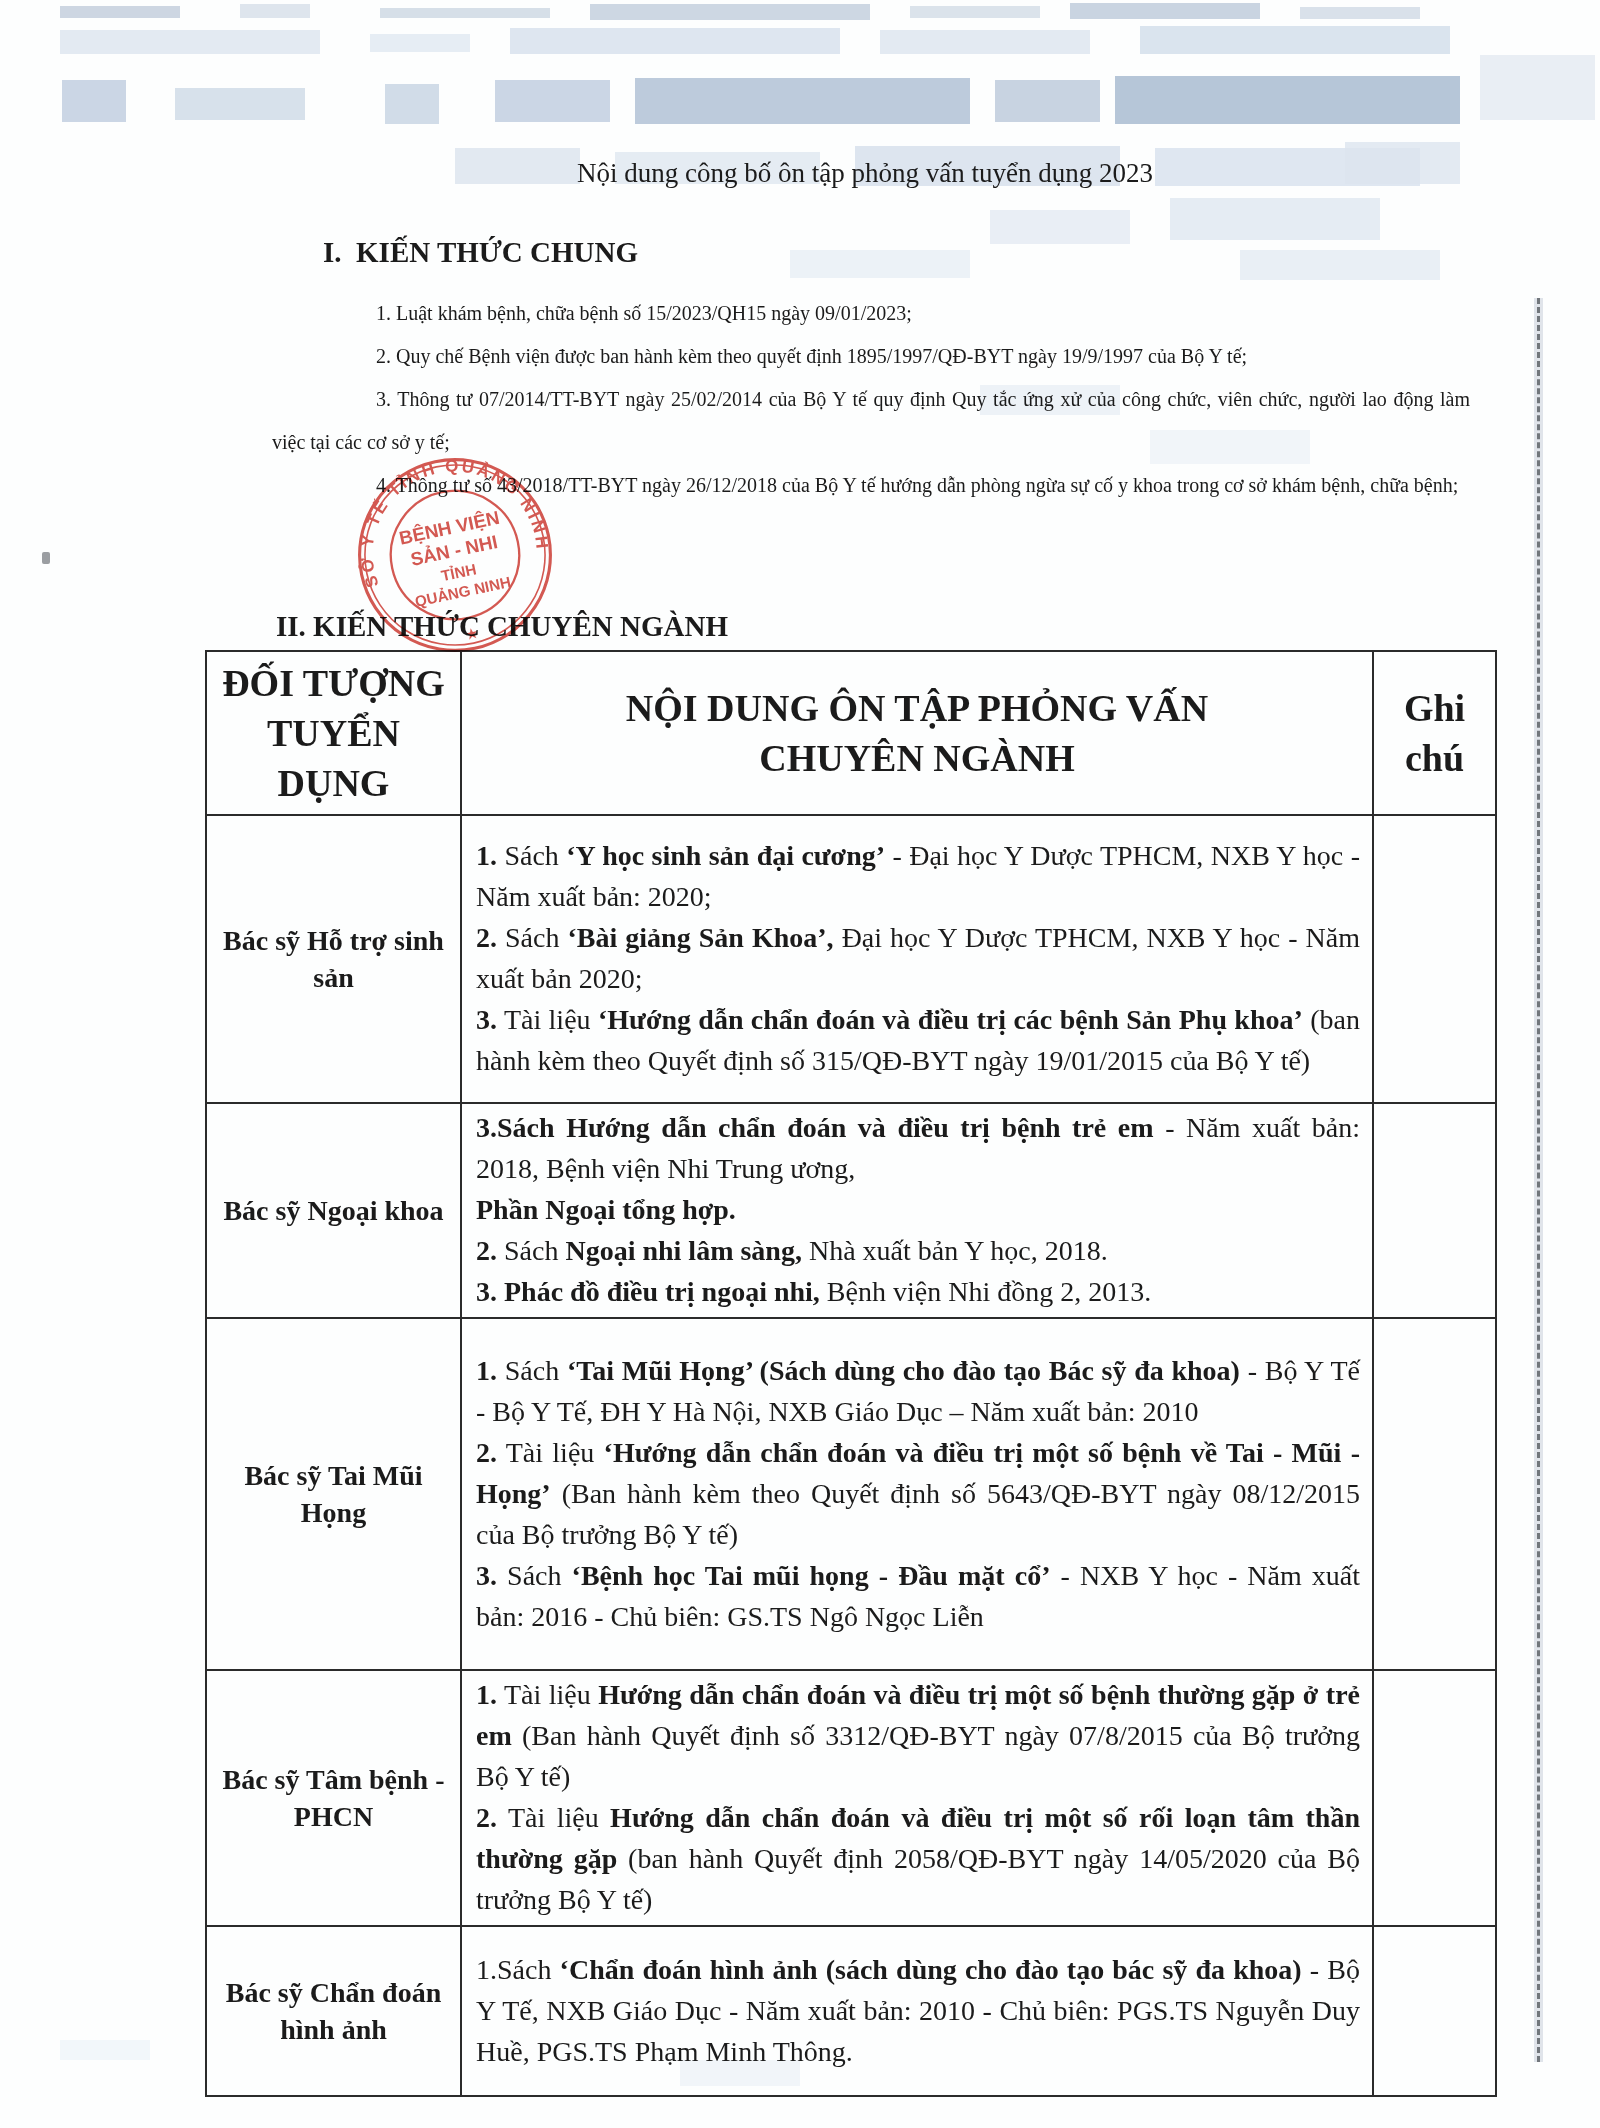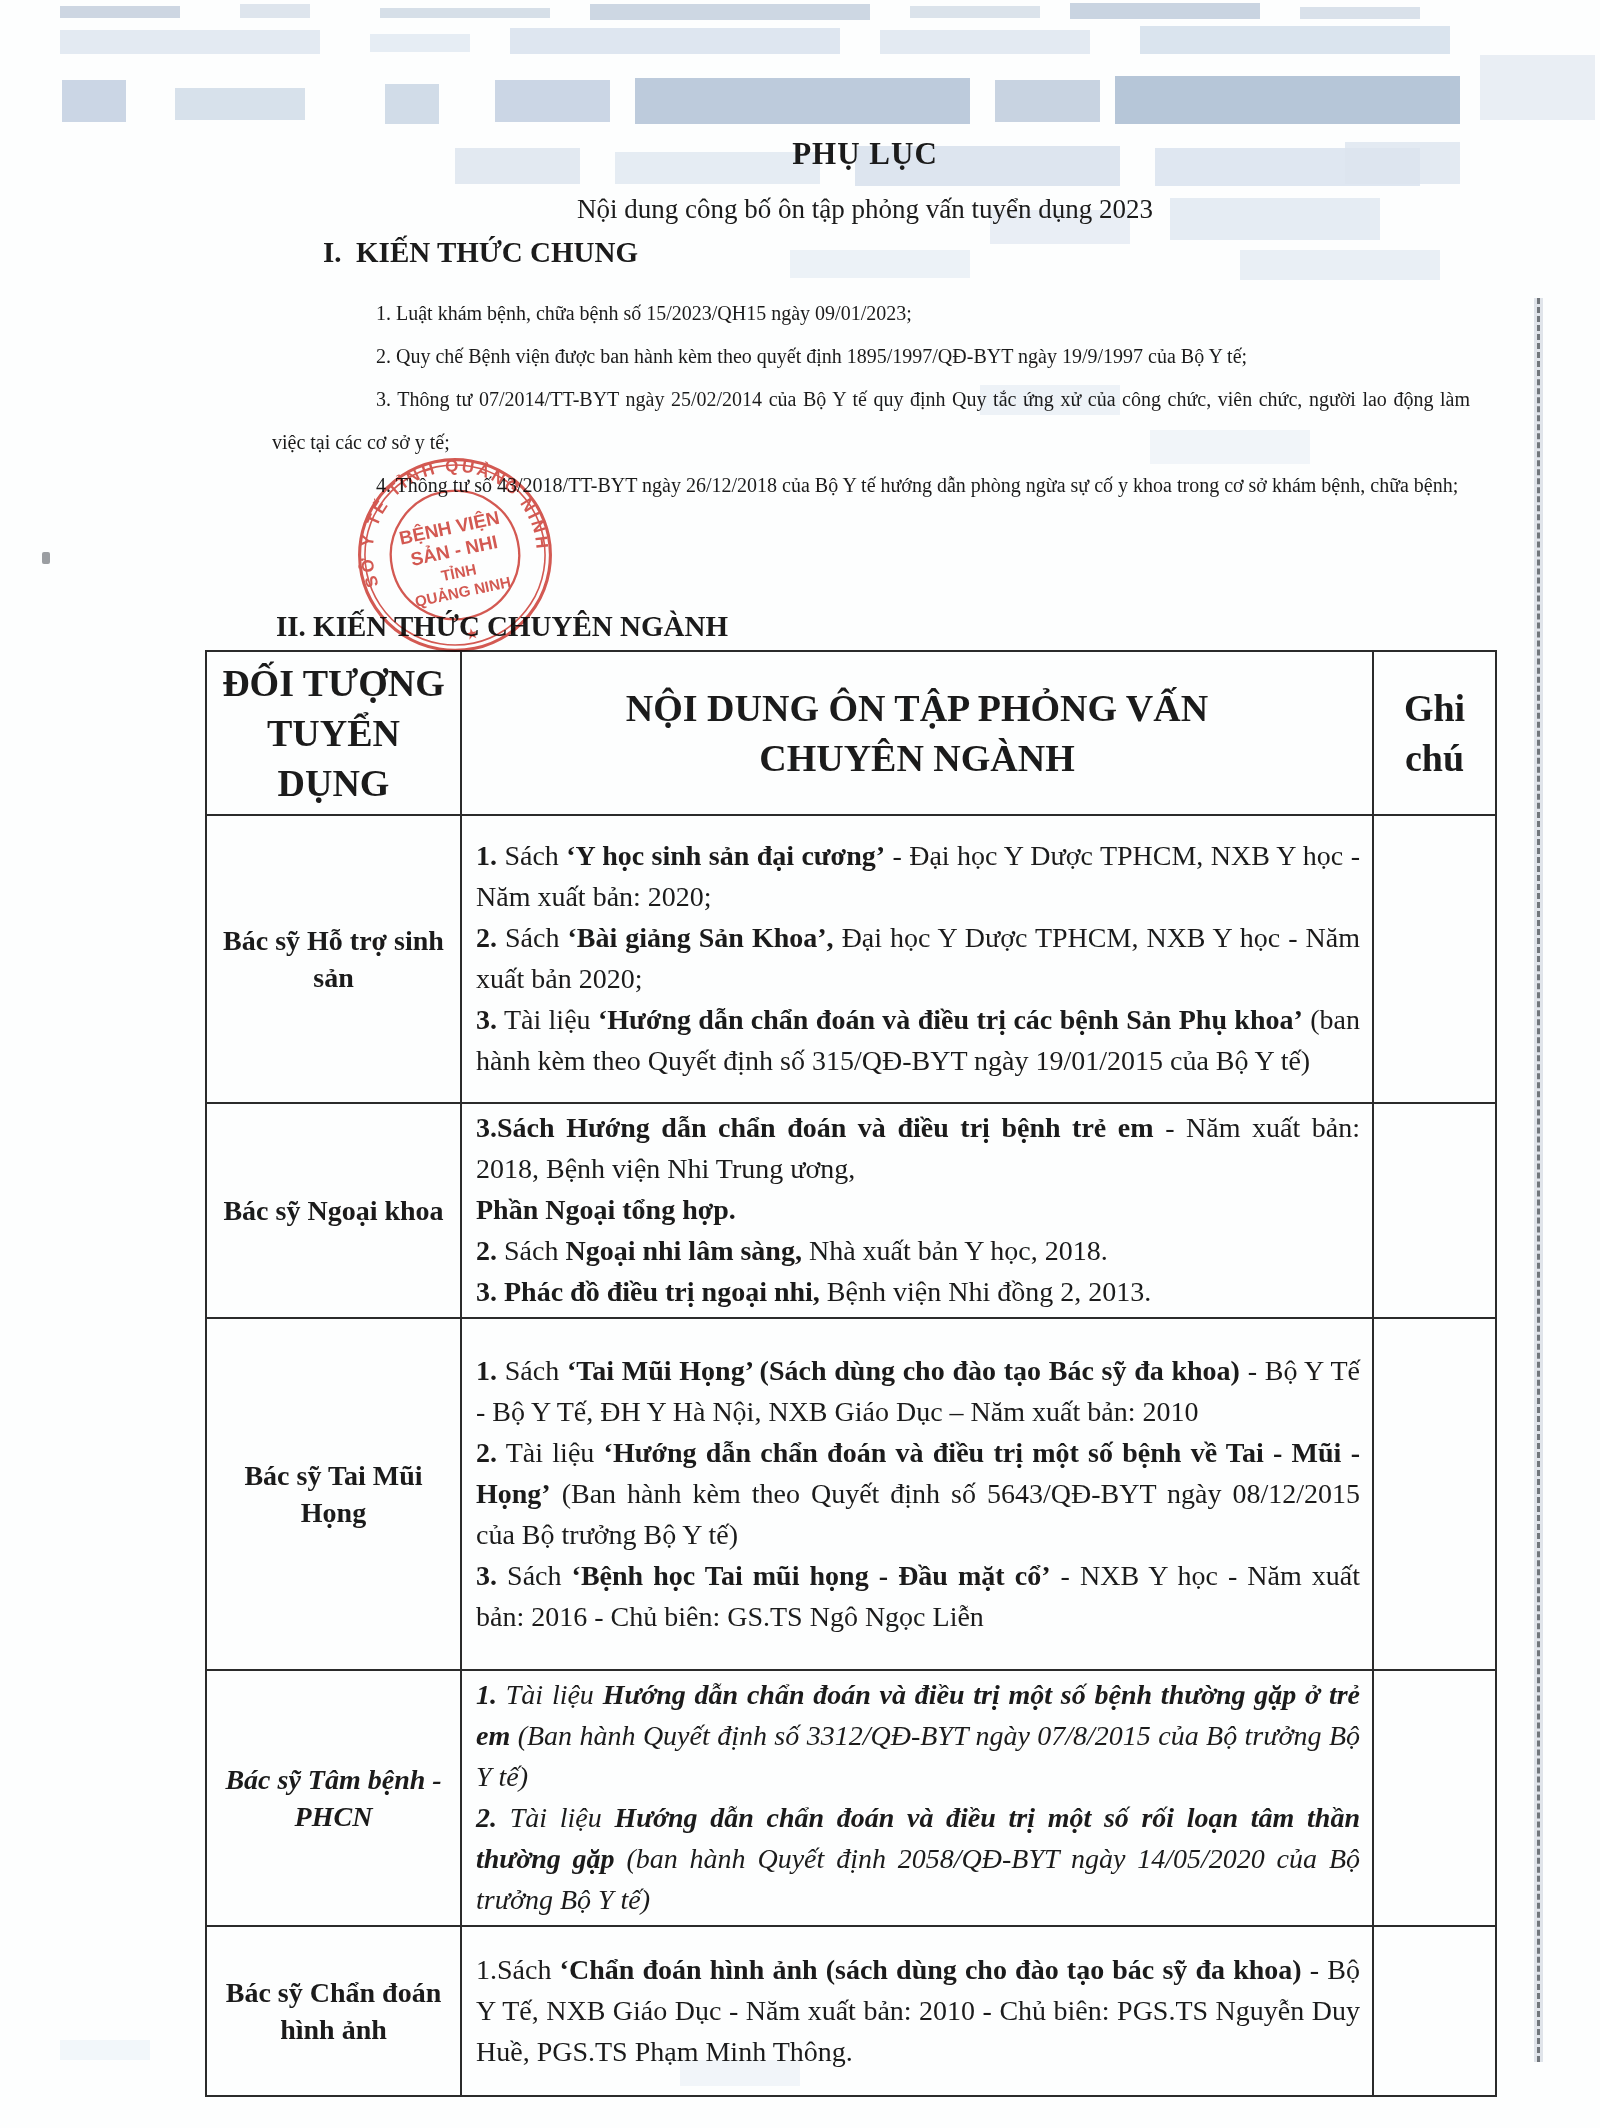--- a/index.html
+++ b/index.html
@@ -53,21 +53,21 @@
   td.target-cell{
     font-size:28px;font-weight:bold;text-align:center;padding:4px 10px;line-height:1.35;
   }
   td.content-cell{padding:3px 12px 5px 14px;}
   .cell-par{
     margin:0;font-size:28px;line-height:41px;text-align:justify;
   }
   .bold{font-weight:bold;}
   td.note-cell{min-width:120px;}
   tr.r1 td{height:278px;} tr.r2 td{height:200px;} tr.r3 td{height:342px;}
-  tr.r4 td{height:240px;font-style:italic;} tr.r5 td{height:160px;}
+  tr.r4 td{height:240px;} tr.r5 td{height:160px;}
 
   
   .stamp{
     position:absolute;left:348px;top:448px;width:214px;height:214px;
     transform:rotate(-12deg);opacity:.88;mix-blend-mode:multiply;pointer-events:none;
   }
 </style>
 </head>
 <body>
 
@@ -105,21 +105,20 @@
       <div class="noise" style="left: 1480px; top: 55px; width: 115px; height: 65px; background: rgb(223, 231, 240); opacity: 0.7;"></div>
       <div class="noise" style="left: 790px; top: 250px; width: 180px; height: 28px; background: rgb(230, 237, 244); opacity: 0.75;"></div>
       <div class="noise" style="left: 1240px; top: 250px; width: 200px; height: 30px; background: rgb(226, 233, 241); opacity: 0.75;"></div>
       <div class="noise" style="left: 980px; top: 385px; width: 140px; height: 30px; background: rgb(230, 237, 244); opacity: 0.7;"></div>
       <div class="noise" style="left: 1150px; top: 430px; width: 160px; height: 34px; background: rgb(233, 239, 245); opacity: 0.6;"></div>
       <div class="noise" style="left: 680px; top: 2060px; width: 120px; height: 26px; background: rgb(233, 239, 245); opacity: 0.6;"></div>
       <div class="noise" style="left: 60px; top: 2040px; width: 90px; height: 20px; background: rgb(234, 240, 246); opacity: 0.55;"></div>
     </div>
 
   <div class="doc-header">
-    <div class="doc-title">PHỤ LỤC</div>
     <div class="doc-subtitle">Nội dung công bố ôn tập phỏng vấn tuyển dụng 2023</div>
   </div>
 
   <div class="sec-heading" id="sec1-heading">I.  KIẾN THỨC CHUNG</div>
   <div class="sec1-items">
     <p>1. Luật khám bệnh, chữa bệnh số 15/2023/QH15 ngày 09/01/2023;</p>
     <p>2. Quy chế Bệnh viện được ban hành kèm theo quyết định 1895/1997/QĐ-BYT ngày 19/9/1997 của Bộ Y tế;</p>
     <p>3. Thông tư 07/2014/TT-BYT ngày 25/02/2014 của Bộ Y tế quy định Quy tắc ứng xử của công chức, viên chức, người lao động làm việc tại các cơ sở y tế;</p>
     <p>4. Thông tư số 43/2018/TT-BYT ngày 26/12/2018 của Bộ Y tế hướng dẫn phòng ngừa sự cố y khoa trong cơ sở khám bệnh, chữa bệnh;</p>
   </div>

